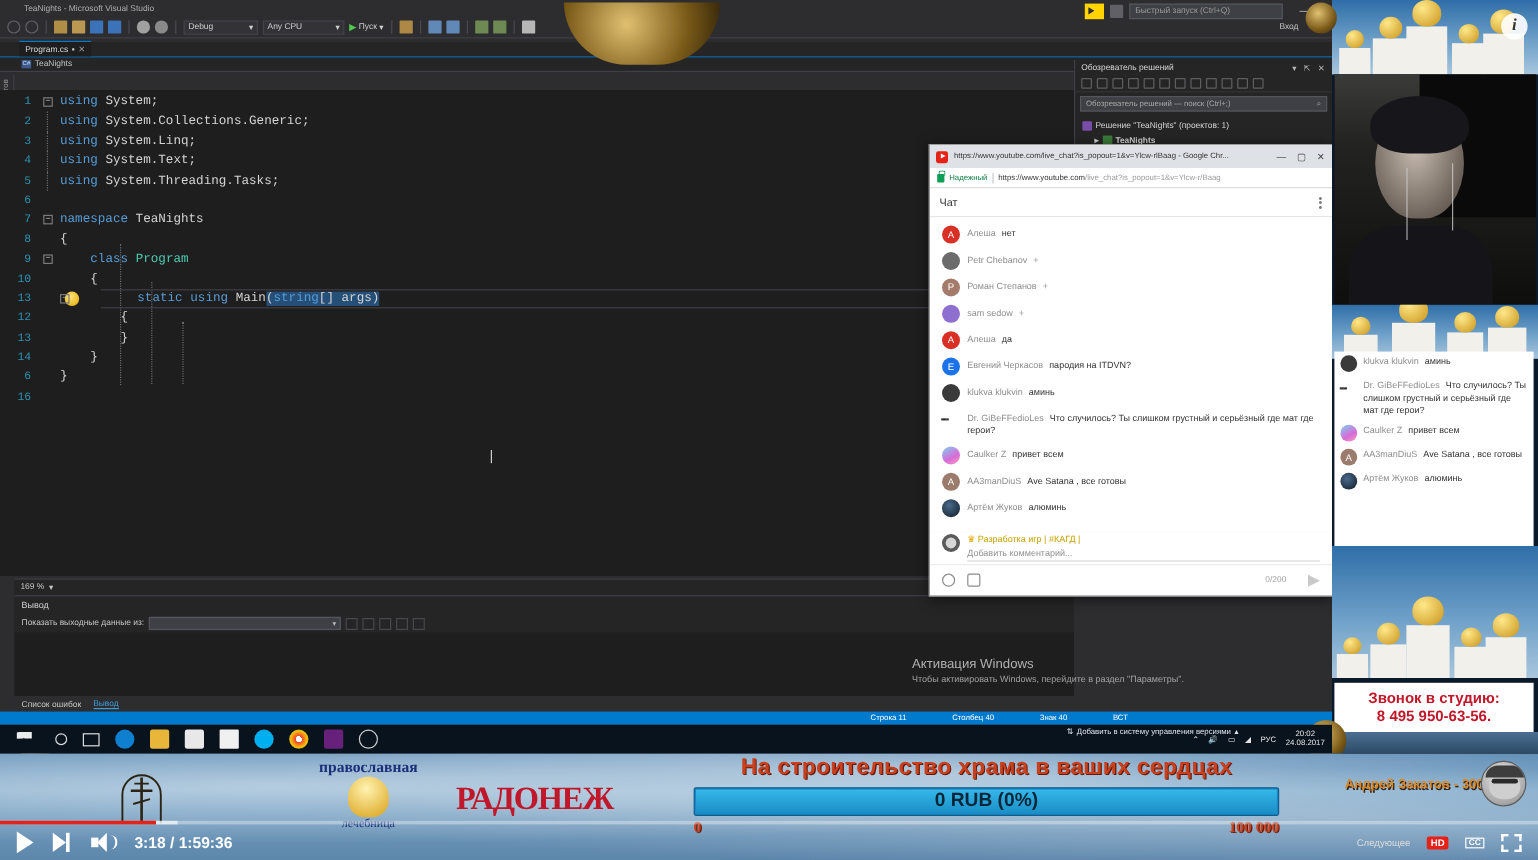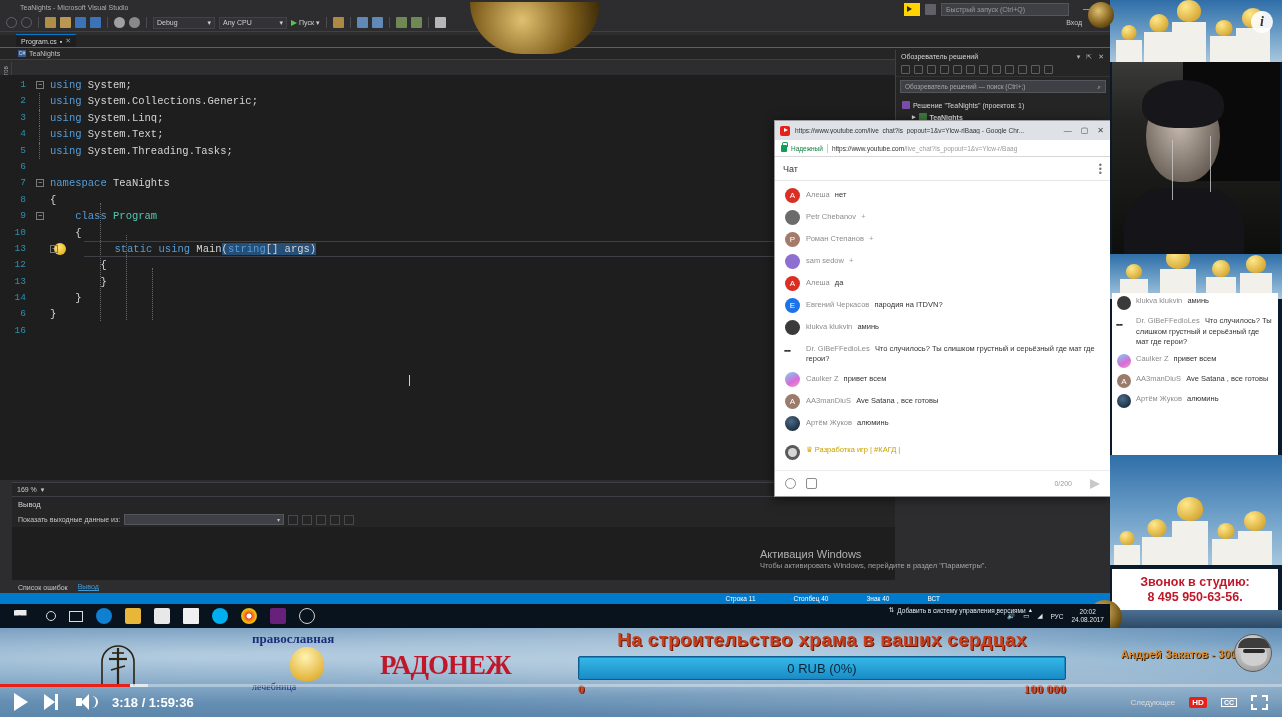--- a/index.html
+++ b/index.html
@@ -208,36 +208,36 @@
   .vcs-hint { position:absolute; right:78px; top:2px; font-size:6.5px; color:#dfe7ef; display:flex; align-items:center; gap:3px;}
 
   
   .banner { position:absolute; left:0; top:628px; width:1282px; height:89px;
      background:linear-gradient(180deg,#5e8cb5 0%, #7ba6c8 35%, #5d86ab 100%); overflow:hidden; }
   .clouds { position:absolute; inset:0; background:
      radial-gradient(ellipse at 18% 30%, rgba(255,255,255,.45), transparent 55%),
      radial-gradient(ellipse at 62% 18%, rgba(255,255,255,.38), transparent 50%),
      radial-gradient(ellipse at 88% 60%, rgba(255,255,255,.30), transparent 55%); }
   .logo-cross { position:absolute; left:96px; top:8px; width:44px; height:52px; }
-  .logo-chapel { position:absolute; left:252px; top:3px; width:110px; height:76px; }
+  .logo-chapel { position:absolute; left:252px; top:3px; width:110px; height:76px; text-align:center; }
   .chapel-txt1 { font-size:13px; color:#1a2f7a; font-weight:bold; font-family:"Liberation Serif", serif; }
   .chapel-dome { width:34px; height:34px; margin:0 auto; border-radius:50% 50% 14px 14px;
      background:radial-gradient(circle at 45% 30%, #fff3b0, #d9a017); }
   .chapel-txt2 { font-size:10px; color:#1a2f7a; font-weight:normal; font-family:"Liberation Serif", serif; }
   .logo-rad { position:absolute; left:380px; top:22px; width:165px; height:42px; color:#c0182a;
      font-family:"Liberation Serif", serif; font-size:27px; font-weight:bold; letter-spacing:-1px; }
 
   .donate { position:absolute; left:566px; top:1px; width:512px; height:86px; }
   .donate-title { text-align:center; font-size:19px; font-weight:bold; color:#c8401d;
      text-shadow:1px 1px 0 #6a1a08; letter-spacing:.3px; }
   .bar { position:relative; margin:5px 12px 0 12px; height:24px; background:#1c86c4;
      border:1px solid #0e5f8f; border-radius:2px; }
   .bar-inner { position:absolute; inset:1px; background:linear-gradient(180deg,#35b7e8,#1a8ec7); }
   .bar-lbl { position:absolute; inset:0; display:flex; align-items:center; justify-content:center;
-     font-size:13px; font-weight:normal; color:#06263a; }
+     font-size:16px; font-weight:bold; color:#06263a; }
   .bar-ends { display:flex; justify-content:space-between; margin:1px 12px 0 12px;
      font-size:13px; font-weight:bold; color:#c8401d; text-shadow:1px 1px 0 #6a1a08; font-family:"Liberation Serif", serif;}
 
   .spons { position:absolute; right:4px; top:20px; width:172px; text-align:center; }
   .spons .nm { font-size:11px; font-weight:bold; color:#d6892c; text-shadow:1px 1px 0 #3c2208; line-height:13px; }
   .spons-av { position:absolute; right:6px; top:-14px; width:38px; height:38px; border-radius:50%;
      background:radial-gradient(circle at 45% 35%, #e9e9e9, #8b8b8b); border:1px solid #5c5c5c; overflow:hidden;}
   .spons-av .face { position:absolute; left:6px; top:9px; width:26px; height:22px; border-radius:50% 50% 45% 45%; background:#cfcfcf;}
   .spons-av .hat { position:absolute; left:3px; top:3px; width:32px; height:10px; border-radius:14px 14px 0 0; background:#3d3d3d;}
   .spons-av .glass { position:absolute; left:8px; top:14px; width:22px; height:4px; background:#2a2a2a; border-radius:2px;}
@@ -643,20 +643,23 @@
         </div>
       </div>
 
       <div class="chat-compose">
         <span class="compose-av"></span>
         <div class="compose-col">
           <div class="compose-name">
             <span class="crown">♛</span>
             <span>Разработка игр | #КАГД |</span>
           </div>
+          <div class="compose-ph">
+            <span>Добавить комментарий...</span>
+          </div>
         </div>
       </div>
 
       <div class="chat-foot">
         <span class="foot-ico"></span>
         <span class="foot-ico sq"></span>
         <span class="count">0/200</span>
         <span class="send"></span>
       </div>
     </div>

